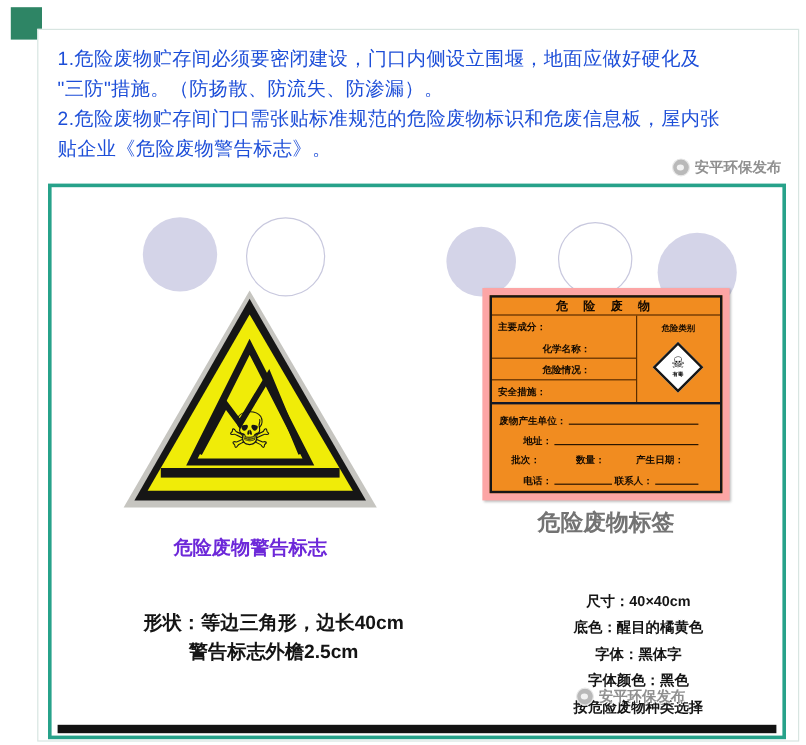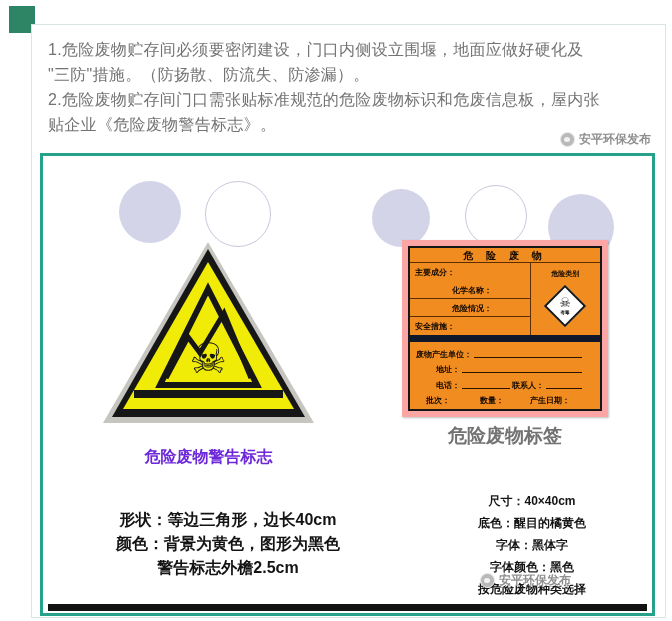--- a/index.html
+++ b/index.html
@@ -6,21 +6,21 @@
   html,body { width:672px; height:621px; background:#ffffff;
     font-family:"Liberation Sans","DejaVu Sans",sans-serif; }
   .page { position:relative; width:672px; height:621px; overflow:hidden; background:#fff; }
 
   .green-square { position:absolute; left:9px; top:6px; width:26px; height:27px; background:#2e8565; }
 
   .card { position:absolute; left:31px; top:24px; width:635px; height:594px;
     background:#fff; border:1px solid #d8e5e1; }
 
   .intro { position:absolute; left:16px; top:12px; width:600px;
-    color:#737373; font-size:16px; line-height:25px; letter-spacing:.3px; }
+    color:#1d4ed8; font-size:16px; line-height:25px; letter-spacing:.3px; }
 
   .wm { position:absolute; display:flex; align-items:center; gap:4px;
     color:#8f8f8f; font-weight:bold; font-size:12px;
     text-shadow:0 0 2px #fff, 1px 1px 0 #fff, -1px -1px 0 #fff; }
   .wm-top { right:14px; top:106px; }
   .wm-logo { width:15px; height:15px; border-radius:50%;
     background:#b9b9b9; border:1px solid #e8e8e8; display:inline-block; position:relative; }
   .wm-logo::after{ content:""; position:absolute; left:3px; top:4px; width:6px; height:5px;
     border-radius:50%; background:#f2f2f2; }
 
@@ -37,21 +37,21 @@
   .sign-wrap { position:absolute; left:59px; top:85px; z-index:3; }
   .sign-caption { position:absolute; left:59px; top:291px; width:213px; z-index:3;
     text-align:center; font-size:16px; font-weight:bold; color:#6d28d9; }
 
   .label-frame { position:absolute; left:359px; top:84px; width:206px; height:177px; z-index:3;
     background:#fca5a5; padding:6px; box-shadow:1px 1px 2px rgba(0,0,0,.25); }
   .label-inner { width:100%; height:100%; background:#f18c20; border:2px solid #161616;
     display:flex; flex-direction:column; color:#140a00; font-weight:bold; }
   .label-header { height:15px; line-height:15px; text-align:center; font-size:10px;
     letter-spacing:5px; border-bottom:1px solid #5b2d00; }
-  .label-main { display:flex; border-bottom:7px solid #0f172a; }
+  .label-main { display:flex; border-bottom:2px solid #0f172a; }
   .label-fields { width:63%; display:flex; flex-direction:column; }
   .label-field { height:18px; font-size:8px; padding:4px 0 0 5px; }
   .label-field.bl { border-bottom:1px solid #5b2d00;padding-left:42px; }
   .label-cat { width:37%; border-left:1px solid #5b2d00; display:flex; flex-direction:column; align-items:center; }
   .cat-title { font-size:7px; margin-top:6px; }
   .diamond { width:30px; height:30px; margin-top:12px; transform:rotate(45deg);
     background:#fff; border:2px solid #161616; display:flex; align-items:center; justify-content:center; }
   .diamond-in { transform:rotate(-45deg); display:flex; flex-direction:column; align-items:center; line-height:1; }
   .diamond-skull { font-size:13px; color:#111; }
   .diamond-txt { font-size:7px; transform:scale(.65); color:#111; }
@@ -138,41 +138,40 @@
           </div>
           <div class="label-rows">
             <div class="lrow">
               <span>废物产生单位：</span>
               <span class="uline grow"></span>
             </div>
             <div class="lrow ind">
               <span>地址：</span>
               <span class="uline grow"></span>
             </div>
-            <div class="lrow ind">
-              <span>电话：</span>
-              <span class="uline w48"></span>
-              <span>联系人：</span>
-              <span class="uline grow"></span>
-            </div>
             <div class="lrow" style="padding-left:10px;">
               <span>批次：</span>
               <span style="width:30px;"></span>
               <span>数量：</span>
               <span style="width:26px;"></span>
               <span>产生日期：</span>
+            </div>
+            <div class="lrow ind">
+              <span>电话：</span>
+              <span class="uline w48"></span>
+              <span>联系人：</span>
+              <span class="uline grow"></span>
             </div>
           </div>
         </div>
       </div>
       <div class="label-caption">危险废物标签</div>
 
       <div class="notes notes-left">
         <div>形状：等边三角形，边长40cm</div>
-        <div>颜色：背景为黄色，图形为黑色</div>
         <div>警告标志外檐2.5cm</div>
       </div>
 
       <div class="notes notes-right">
         <div>尺寸：40×40cm</div>
         <div>底色：醒目的橘黄色</div>
         <div>字体：黑体字</div>
         <div>字体颜色：黑色</div>
         <div>按危险废物种类选择</div>
       </div>

